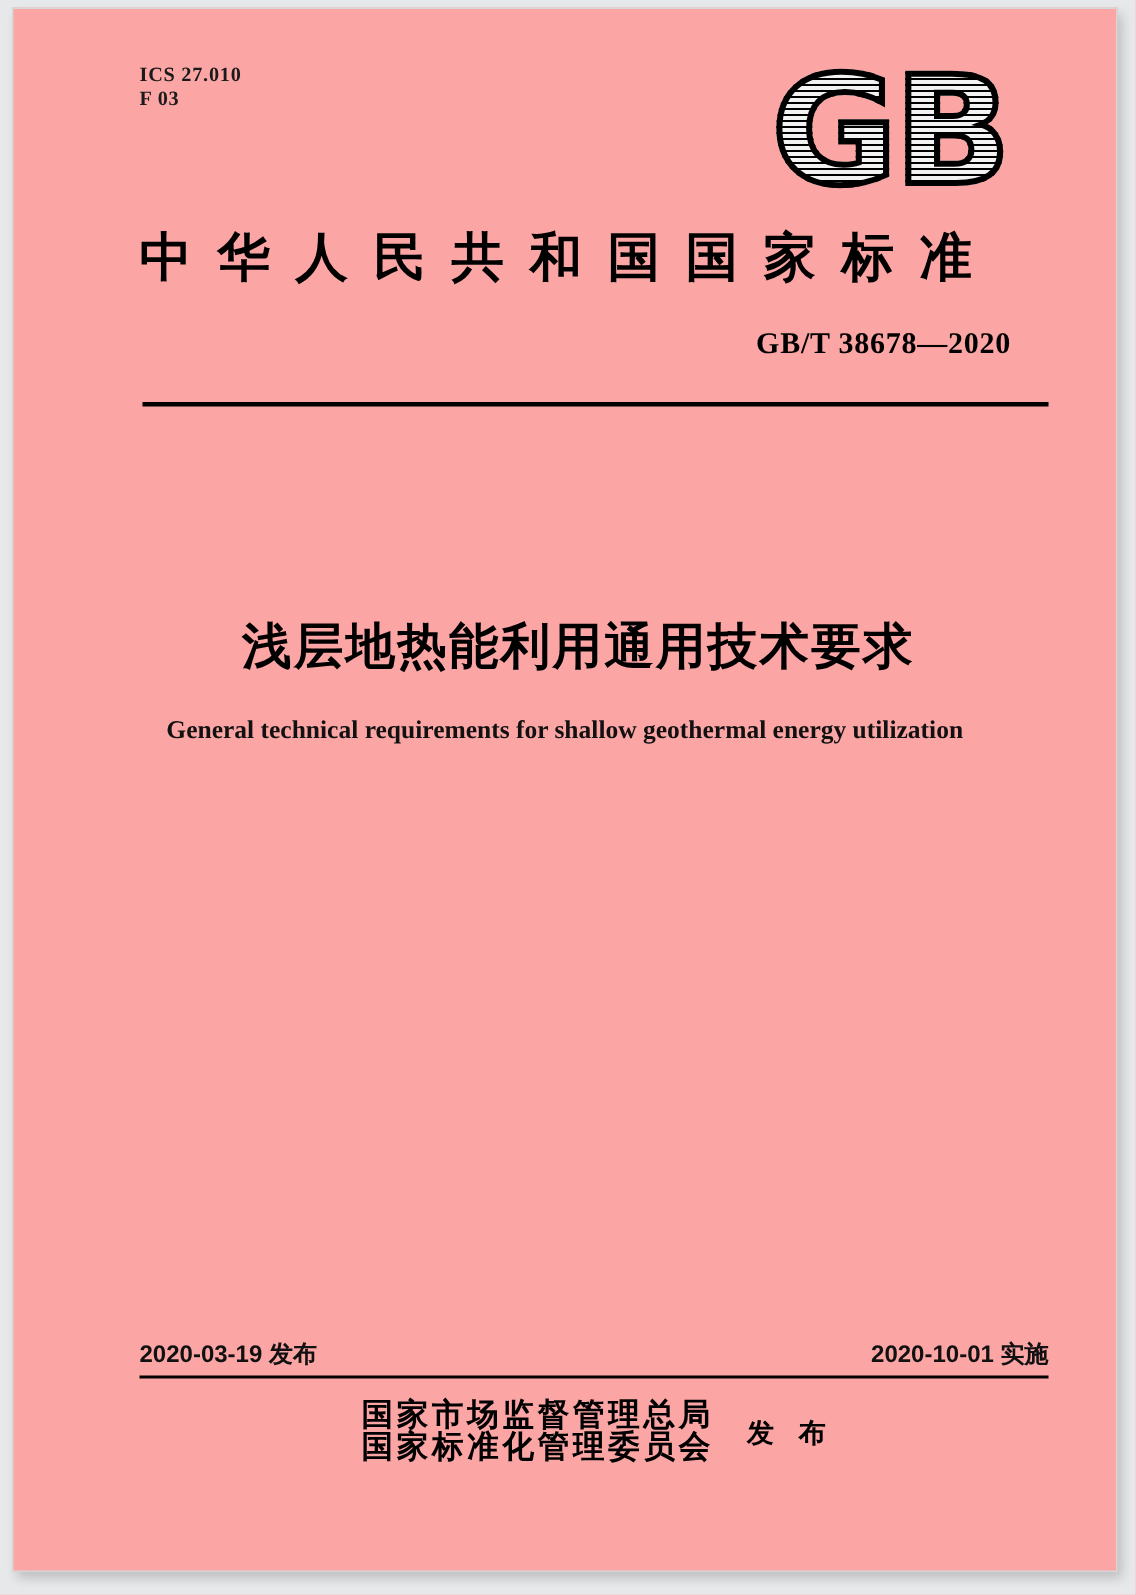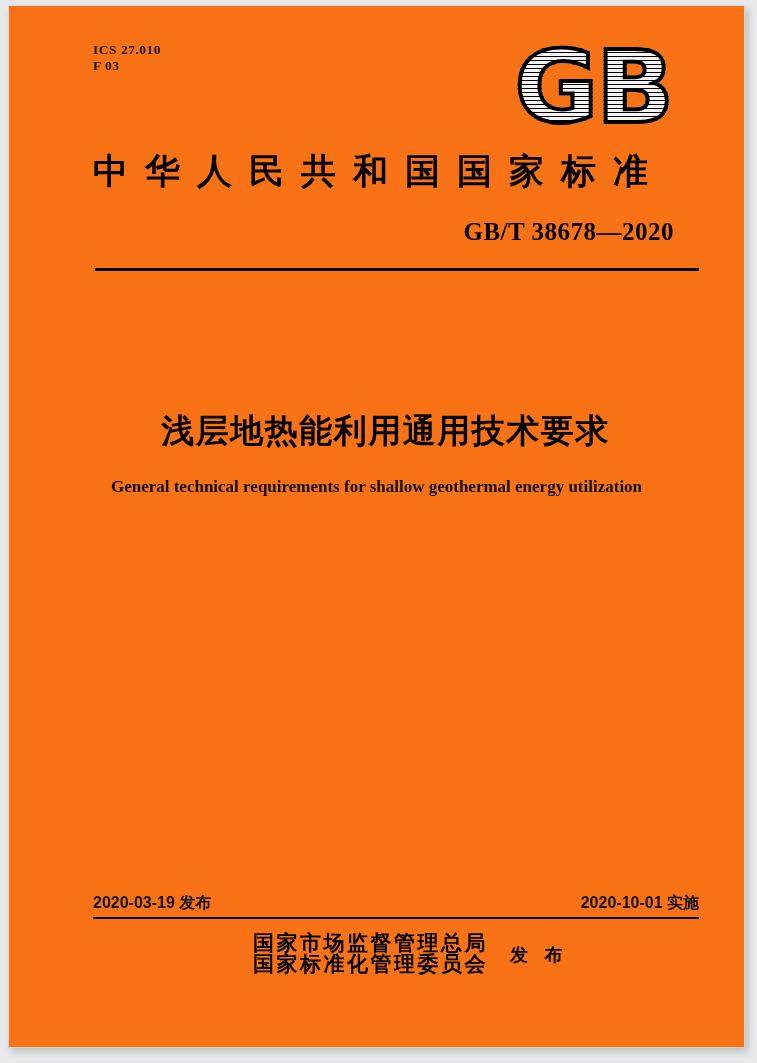--- a/index.html
+++ b/index.html
@@ -6,21 +6,21 @@
   html, body {
     width: 757px; height: 1063px;
     background: #e7e8e9;
     font-family: "Liberation Serif", serif;
     overflow: hidden;
   }
   .page {
     position: absolute;
     left: 8px; top: 5px;
     width: 737px; height: 1043px;
-    background: #f97316;
+    background: #fca5a5;
     border: 1px solid #d6d7d8;
     box-shadow: 3px 4px 7px rgba(0,0,0,0.18);
   }
   
   .ics-block {
     position: absolute;
     left: 84px; top: 36px;
     font-weight: bold;
     font-size: 13.5px;
     line-height: 15.5px;
@@ -55,21 +55,21 @@
     font-weight: bold;
     font-size: 35px;
     letter-spacing: 17px;
     white-space: nowrap;
     color: #000;
   }
   .standard-number {
     position: absolute;
     top: 212px; right: 70px;
     font-weight: bold;
-    font-size: 25px;
+    font-size: 20px;
     letter-spacing: 0.5px;
     color: #000;
   }
   .rule-thick {
     position: absolute;
     left: 86px; right: 45px; top: 262px;
     height: 3px;
     background: #000;
   }
   .title-cn {
@@ -113,21 +113,20 @@
     align-items: center;
     gap: 22px;
   }
   .publisher-block {
     font-weight: bold;
     font-size: 21px;
     line-height: 20.5px;
     letter-spacing: 2.5px;
     white-space: nowrap;
     color: #000;
-    margin-left: 12px;
   }
   .release-label {
     font-weight: bold;
     font-size: 18px;
     letter-spacing: 6px;
     white-space: nowrap;
     color: #000;
     padding-top: 2px;
   }
 </style>

